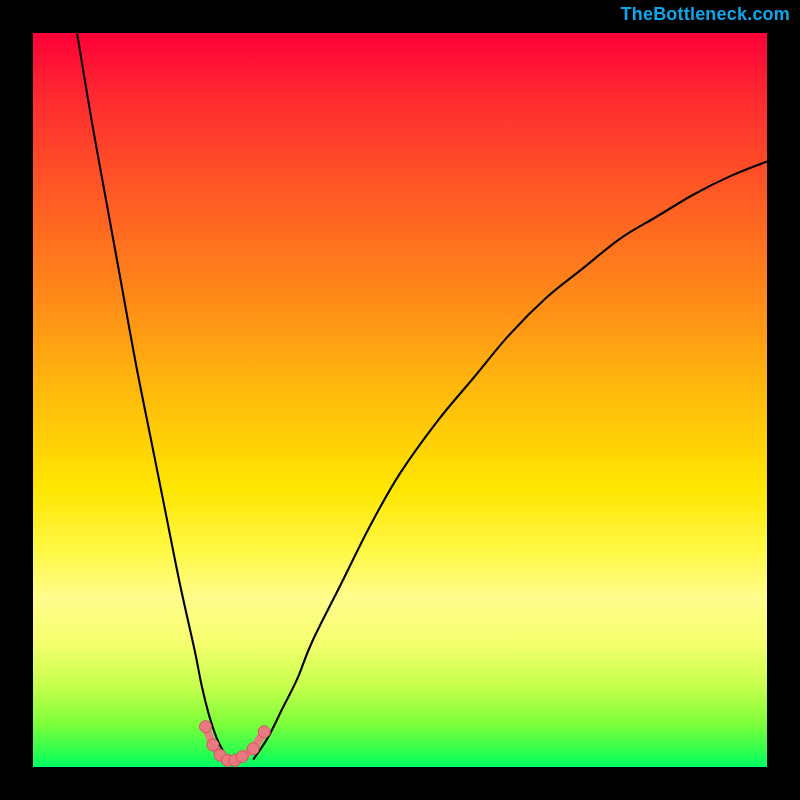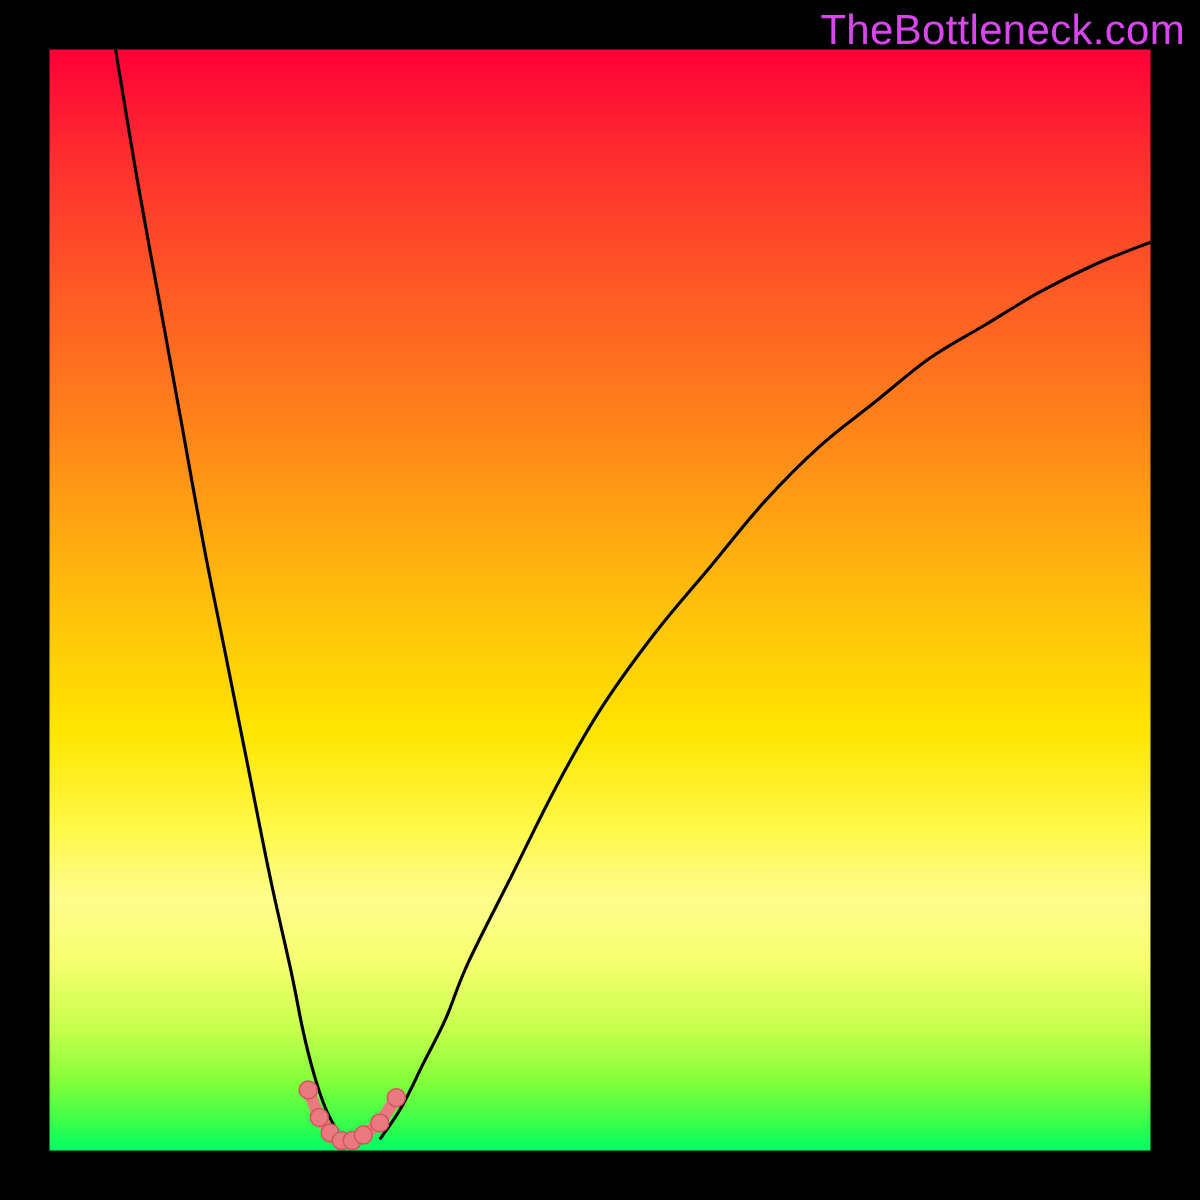--- a/index.html
+++ b/index.html
@@ -14,24 +14,24 @@
   .frame {
     position: relative;
     width: 800px;
     height: 800px;
     background: #000;
   }
   .watermark {
     position: absolute;
     top: 4px;
     right: 10px;
-    color: #d946ef;
-    font-size: 28px;
+    color: #0ea5e9;
+    font-size: 18px;
     letter-spacing: 0.2px;
-    font-weight: 400;
+    font-weight: 700;
     z-index: 10;
   }
   .plot-area {
     position: absolute;
     left: 33px;
     top: 33px;
     width: 734px;
     height: 734px;
     background: linear-gradient(to bottom,
       #ff0038 0%,

